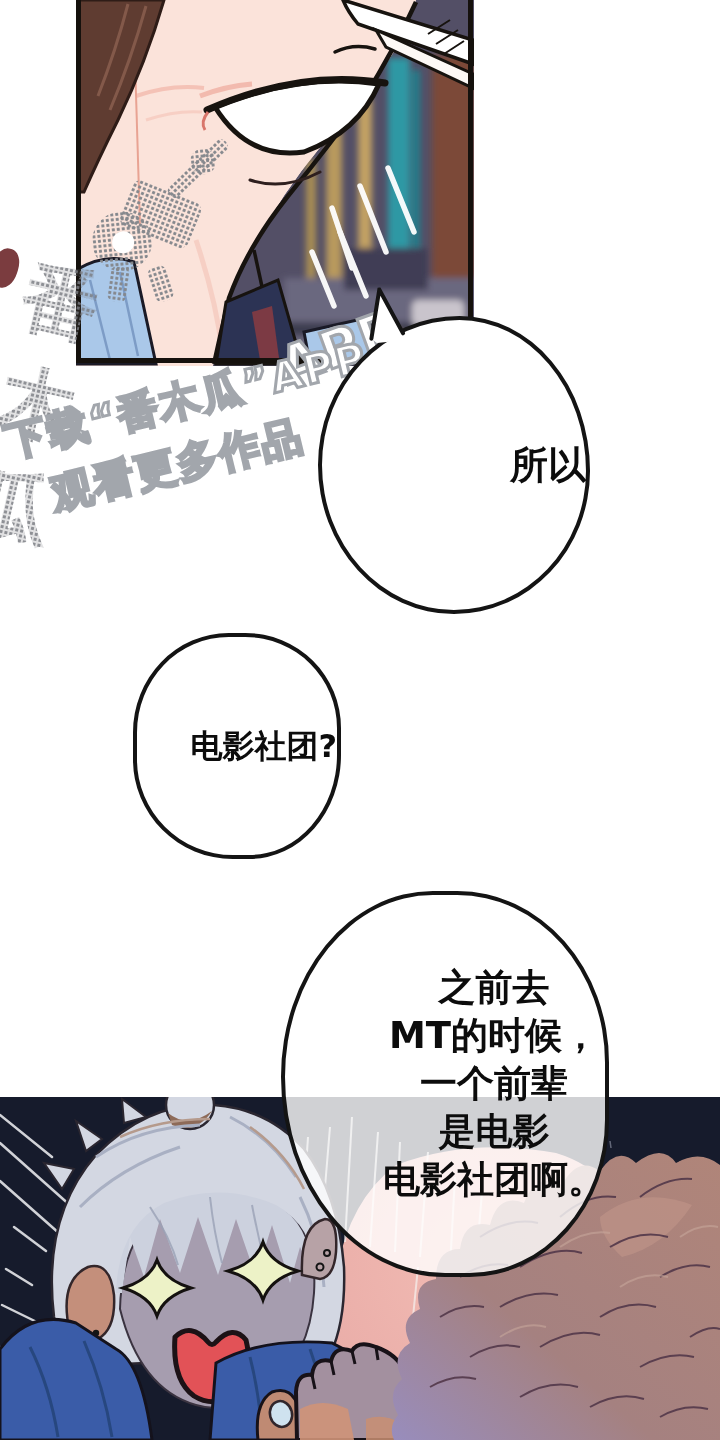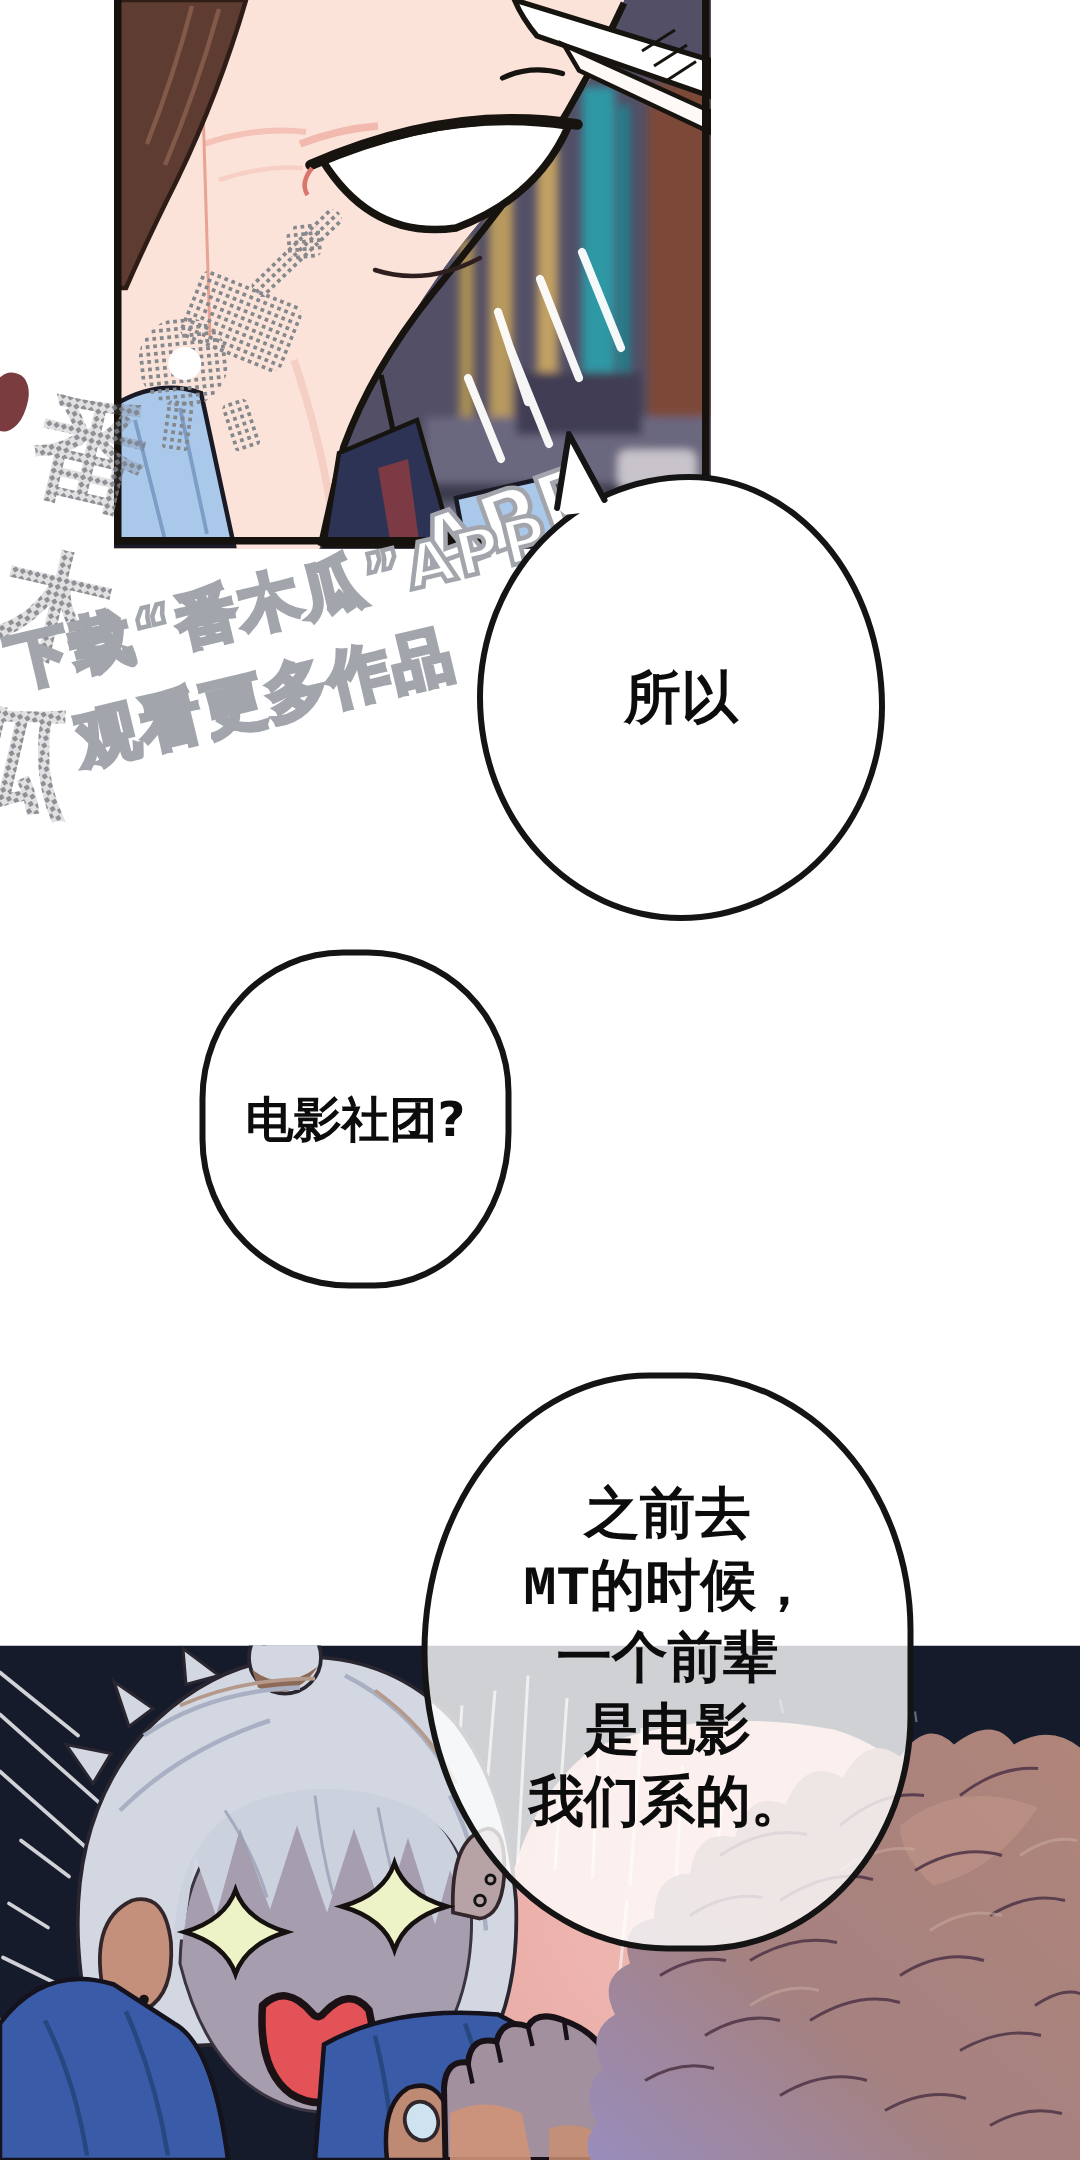--- a/index.html
+++ b/index.html
@@ -1,30 +1,30 @@
 <!DOCTYPE html>
 <html><head>
 <meta charset="utf-8">
 <style>
   html,body{margin:0;padding:0;}
   body{width:720px;height:1440px;position:relative;overflow:hidden;background:#ffffff;
        font-family:"DejaVu Sans",sans-serif;}
   .abs{position:absolute;}
   
   .bubble{position:absolute;background:#fff;border:4.5px solid #141414;z-index:5;
-          display:flex;align-items:center;justify-content:center;text-align:center;
+          display:flex;align-items:center;justify-content:flex-end;text-align:center;
           color:#0c0c0c;font-weight:700;}
   .bubble .lines span{display:block;white-space:nowrap;}
   #bubble1{left:318px;top:316px;width:264px;height:290px;
            border-radius:52% 48% 50% 50%/50% 52% 48% 50%;font-size:38px;line-height:48px;}
   #bubble2{left:133px;top:633px;width:200px;height:218px;
            border-radius:46% 46% 44% 48%/44% 42% 46% 44%;font-size:32px;line-height:44px;}
-  #bubble3{left:281px;top:915px;width:320px;height:378px;
+  #bubble3{left:281px;top:891px;width:320px;height:378px;
            border-radius:50% 50% 46% 54%/52% 48% 44% 56%;font-size:37px;line-height:48px;
-           background:rgba(255,255,255,0.8);font-family:Liberation Mono, monospace;}
+           background:rgba(255,255,255,0.8);}
   #bubble1-tail{left:366px;top:287px;z-index:6;transform:rotate(-6deg);}
   
   .wm{z-index:3;pointer-events:none;}
   .wm-dot{background-image:radial-gradient(circle,#85888d 1.4px,rgba(0,0,0,0) 1.5px);
           background-size:5px 5px;}
   .wm-brand{left:34px;top:244px;font-size:78px;font-weight:800;letter-spacing:-3px;
             transform:rotate(13deg);transform-origin:left top;
             background-image:radial-gradient(circle,#7f8287 1.6px,rgba(0,0,0,0) 1.7px);
             background-size:5px 5px;-webkit-background-clip:text;background-clip:text;
             color:rgba(110,113,118,0.25);opacity:.85;}
@@ -269,15 +269,15 @@
     <span>电影社团?</span>
   </div>
 </div>
 
 <div class="bubble" id="bubble3">
   <div class="lines">
     <span>之前去</span>
     <span>MT的时候，</span>
     <span>一个前辈</span>
     <span>是电影</span>
-    <span>我们系的。</span>
+    <span>电影社团啊。</span>
   </div>
 </div>
 
 </body></html>

